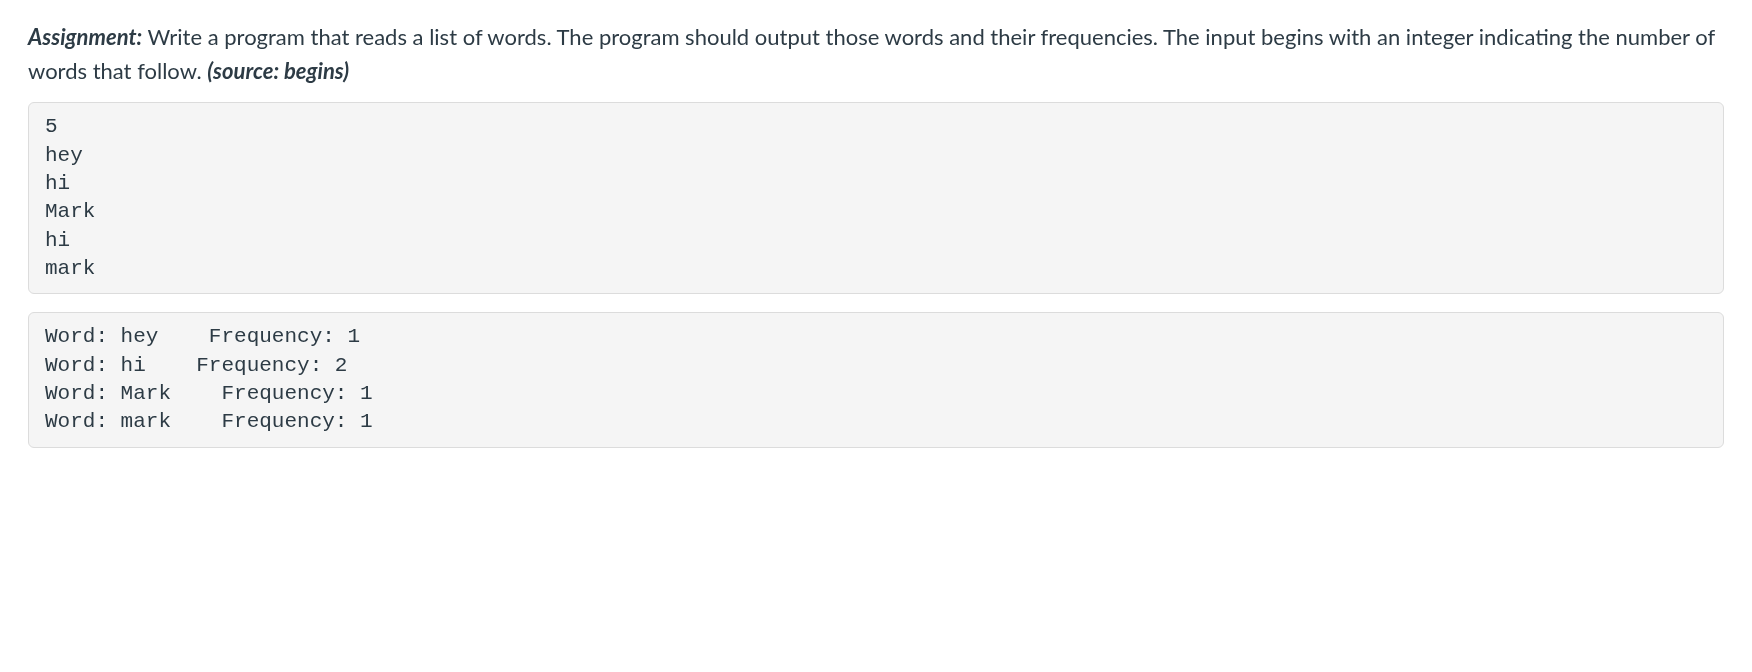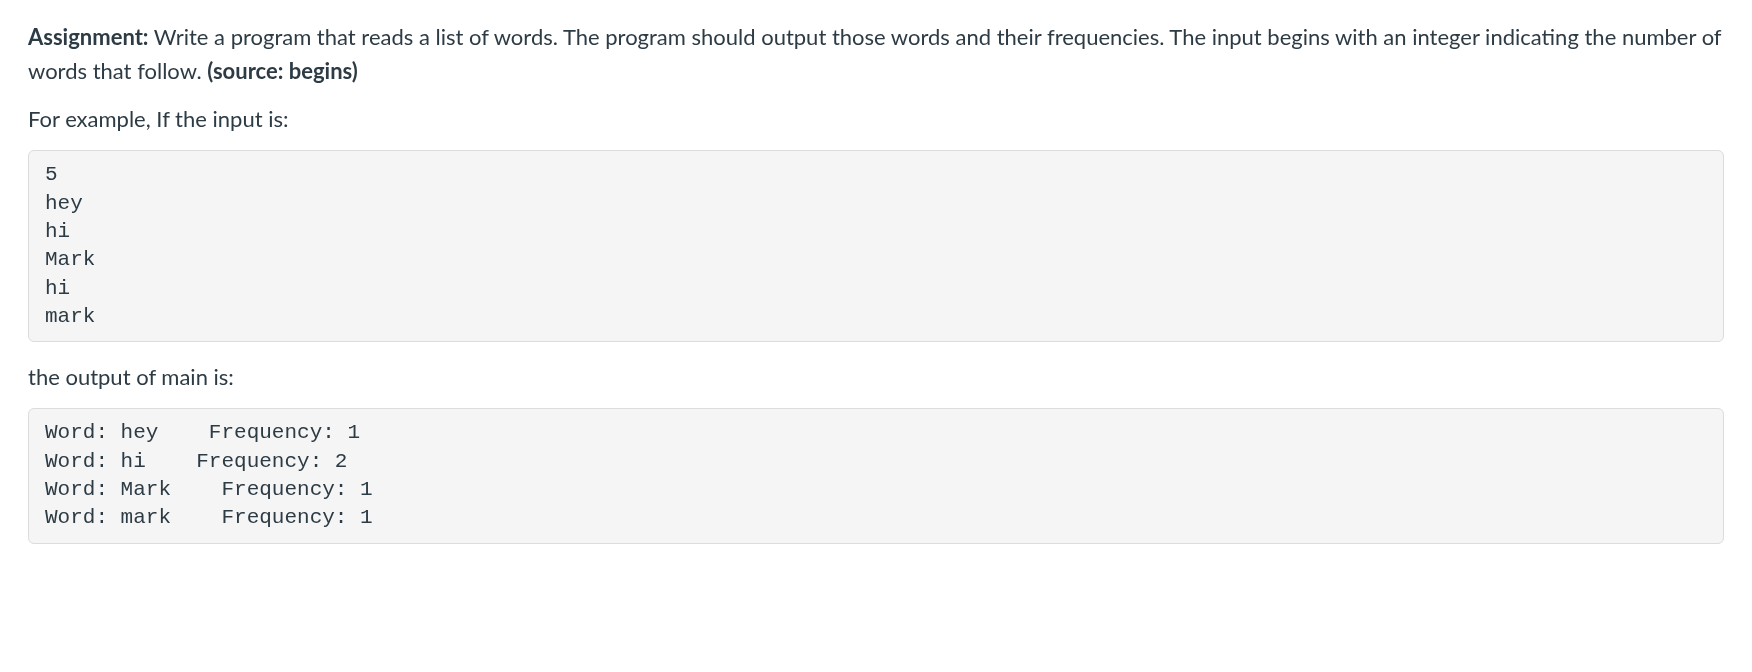--- a/index.html
+++ b/index.html
@@ -10,20 +10,21 @@
     font-family: "Lato", "Helvetica Neue", Helvetica, Arial, sans-serif;
     color: #2d3b45;
   }
   .content {
     padding: 20px 28px;
     font-size: 22px;
     line-height: 1.55;
   }
   .assignment-desc strong {
     font-weight: 700;
+    font-style: italic;
   }
   .code-block {
     background: #f5f5f5;
     border: 1px solid #dcdcdc;
     border-radius: 6px;
     padding: 10px 16px;
     margin: 12px 0 18px 0;
     font-family: "Menlo", "Monaco", "Consolas", "Courier New", monospace;
     font-size: 21px;
     line-height: 1.35;
@@ -36,29 +37,27 @@
 </style>
 </head>
 <body>
 
 <div class="content">
 
   <p class="assignment-desc">
     <strong>Assignment:</strong><span> Write a program that reads a list of words.  The program should output those words and their frequencies.  The input begins with an integer indicating the number of words that follow. </span><strong>(source: begins)</strong>
   </p>
 
-  <p>For example, If the input is:</p>
 
   <div class="code-block">5
 hey
 hi
 Mark
 hi
 mark</div>
 
-  <p>the output of main is:</p>
 
   <div class="code-block">Word: hey    Frequency: 1
 Word: hi    Frequency: 2
 Word: Mark    Frequency: 1
 Word: mark    Frequency: 1</div>
 
 </div>
 
 </body></html>

